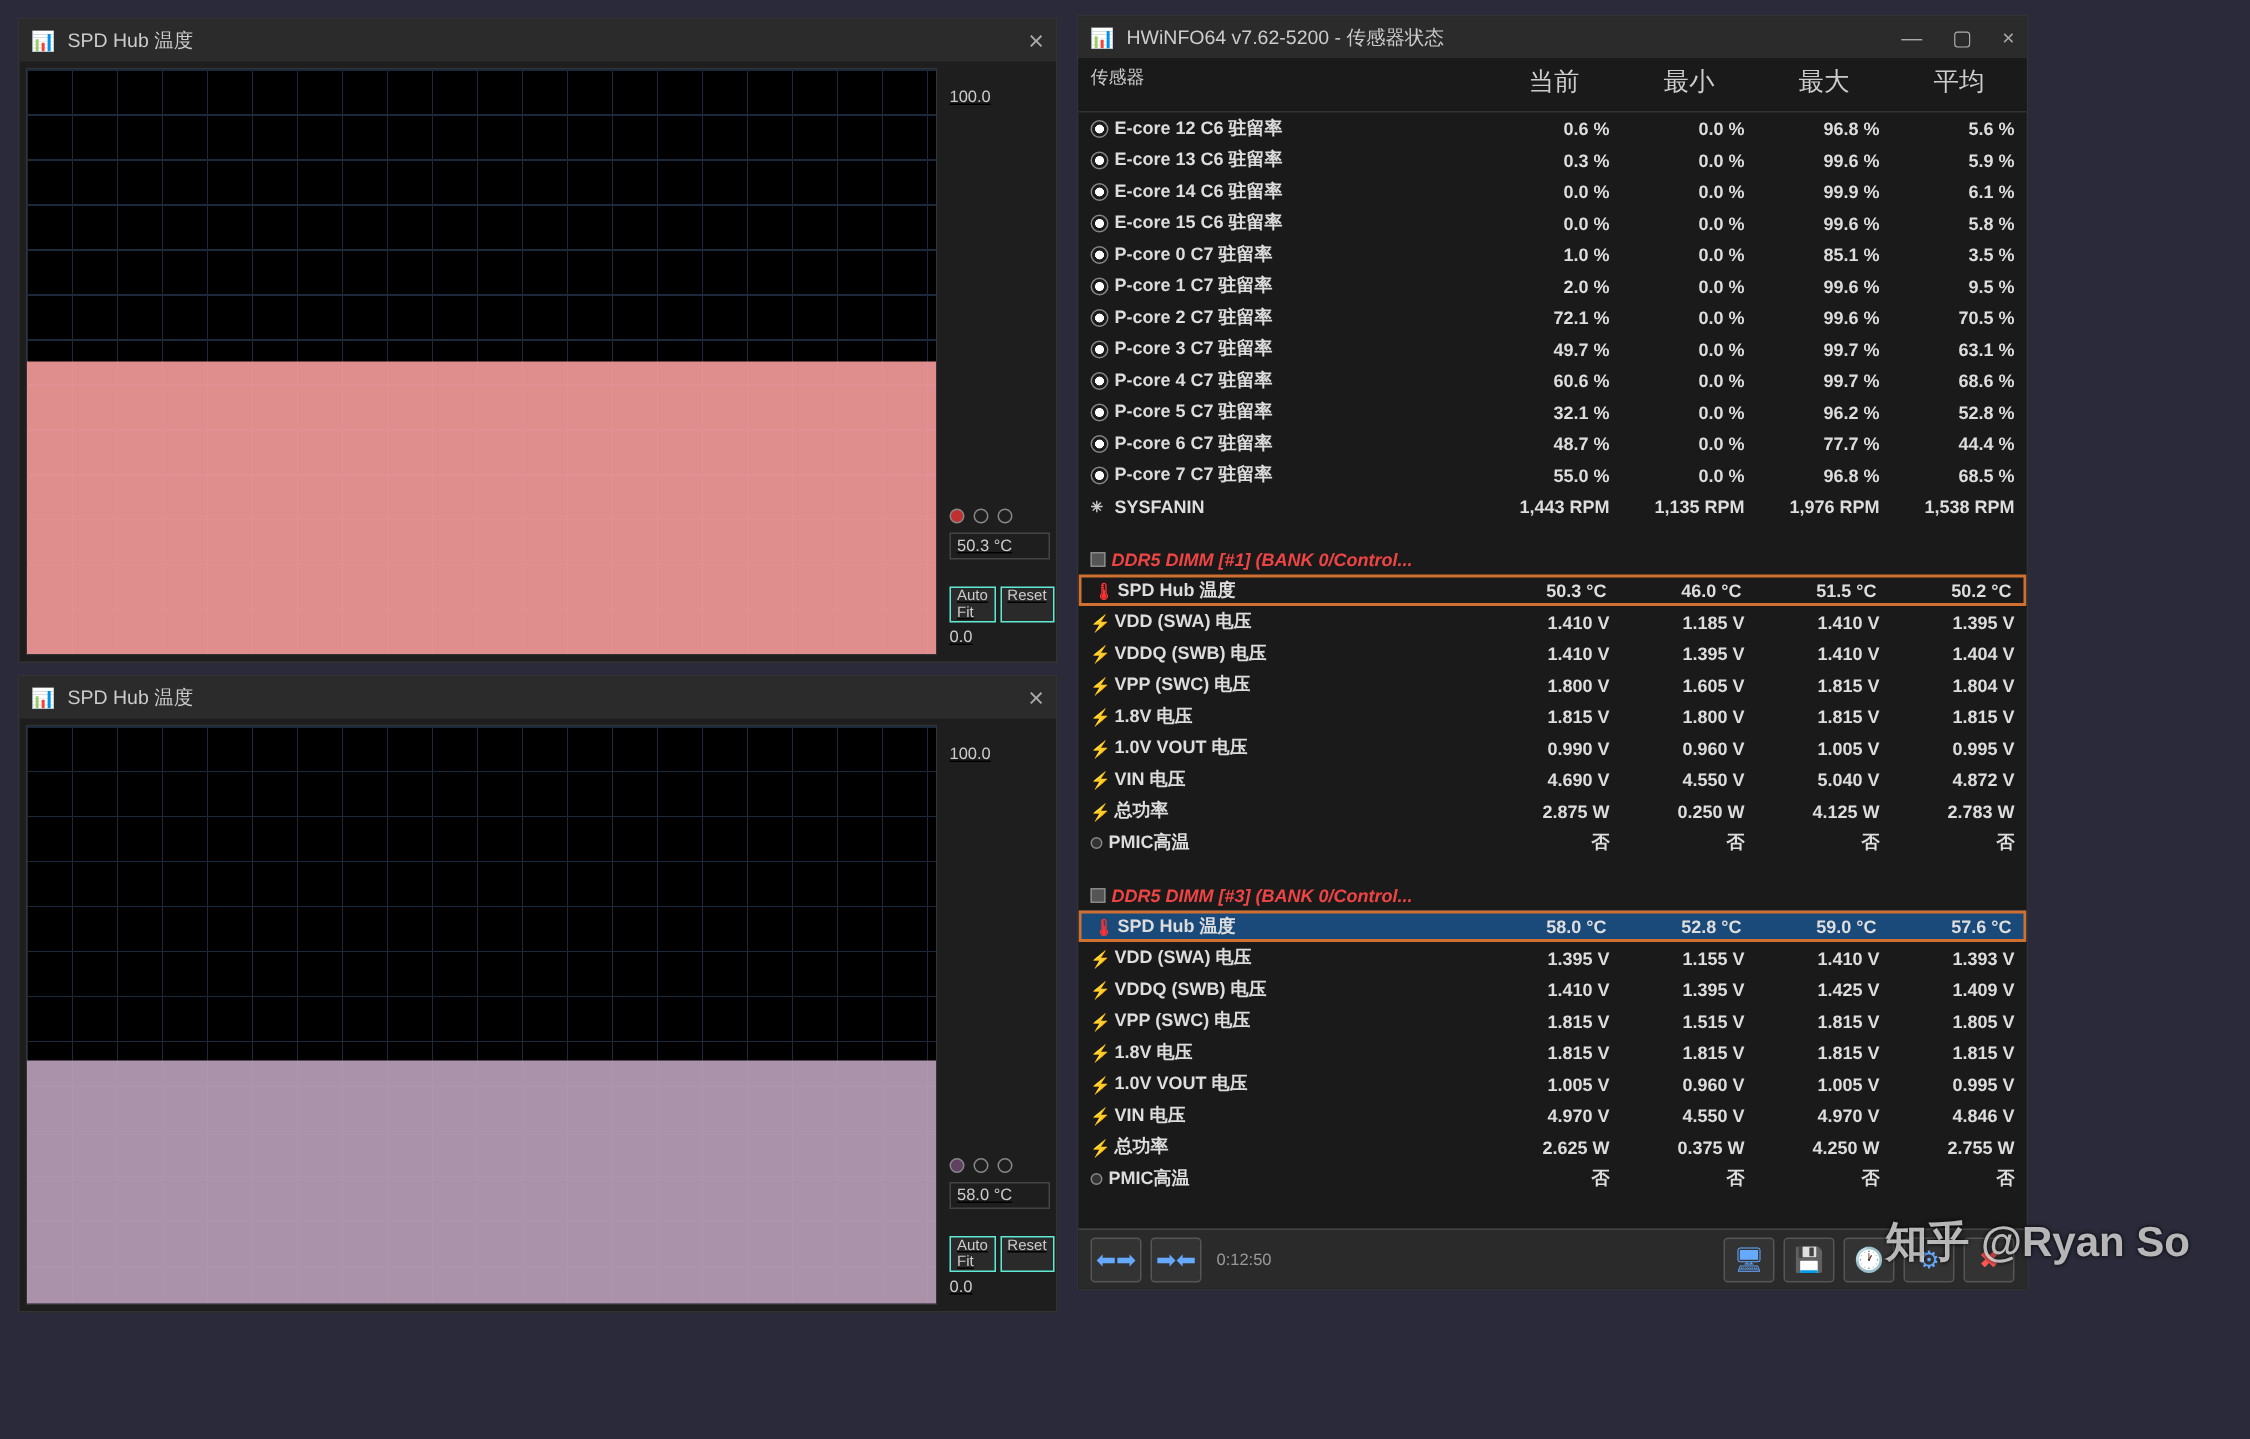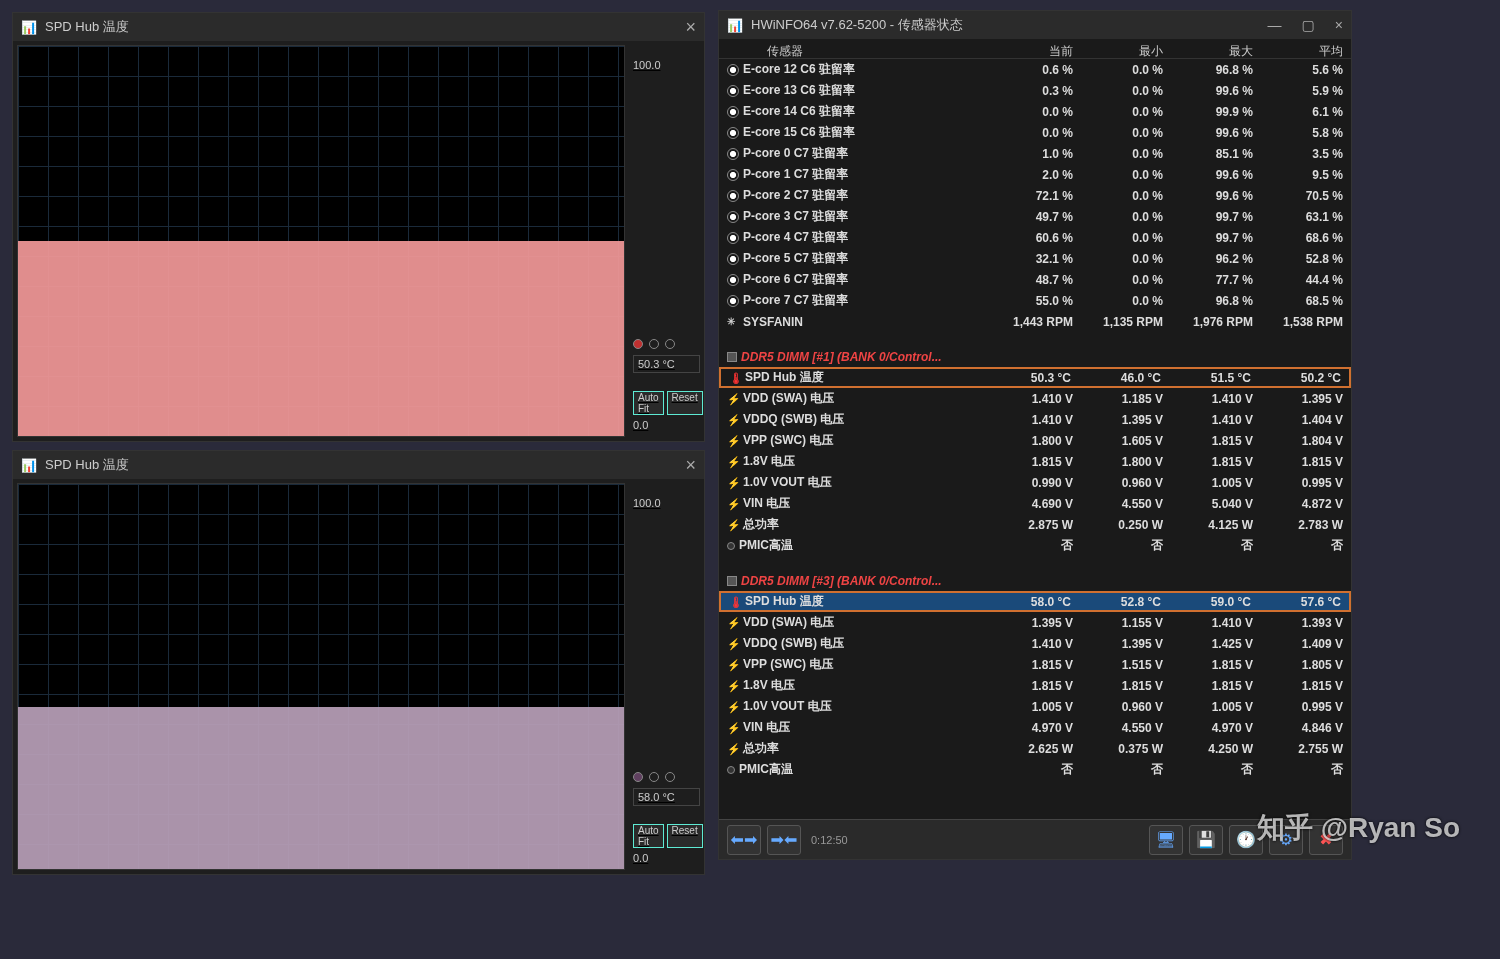--- a/index.html
+++ b/index.html
@@ -29,23 +29,23 @@
 .dot.red { background: #c03030; }
 .dot.purple { background: #604060; }
 .cur-val { border: 1px solid #444; padding: 2px 4px; margin: 2px 0; }
 .btn-row { display: flex; gap: 3px; margin: 4px 0; }
 .mini-btn { border: 1px solid #5eead4; padding: 0 4px; font-size: 10px; background: #2a2a2a; color: #ccc; cursor: pointer; }
 .scale-bottom { margin-bottom: 4px; }
 
 
 .main-win { left: 718px; top: 10px; width: 634px; height: 850px; }
 .main-body { height: calc(100% - 28px); background: #1a1a1a; display: flex; flex-direction: column; }
-.table-header { display: flex; background: #1a1a1a; border-bottom: 1px solid #333; height: 20px; padding-left: 40px; }
+.table-header { display: flex; background: #1a1a1a; border-bottom: 1px solid #333; height: 36px; }
 .col-name { flex: 1; padding: 4px 8px; color: #ccc; font-size: 12px; }
-.col-val { width: 90px; text-align: right; padding: 4px 8px; color: #ccc; font-size: 12px; }
+.col-val { width: 90px; text-align: center; padding: 4px 8px; color: #ccc; font-size: 17px; }
 .sensor-rows { flex: 1; overflow: hidden; font-weight: bold; }
 .row { display: flex; height: 21px; align-items: center; font-size: 12px; }
 .row .name { flex: 1; padding-left: 8px; display: flex; align-items: center; gap: 4px; color: #ddd; }
 .row .val { width: 90px; text-align: right; padding-right: 8px; color: #ddd; }
 .row.hl .val:first-of-type { background: #1a3a5a; }
 .row.sel { background: #1a4a7a; }
 .row.cat .name { font-style: italic; color: #ef4444; text-align: center; }
 .empty-row { height: 14px; }
 .box-highlight { border: 2px solid #d07030; }
 .sensor-icon { width: 12px; height: 12px; display: inline-block; }

